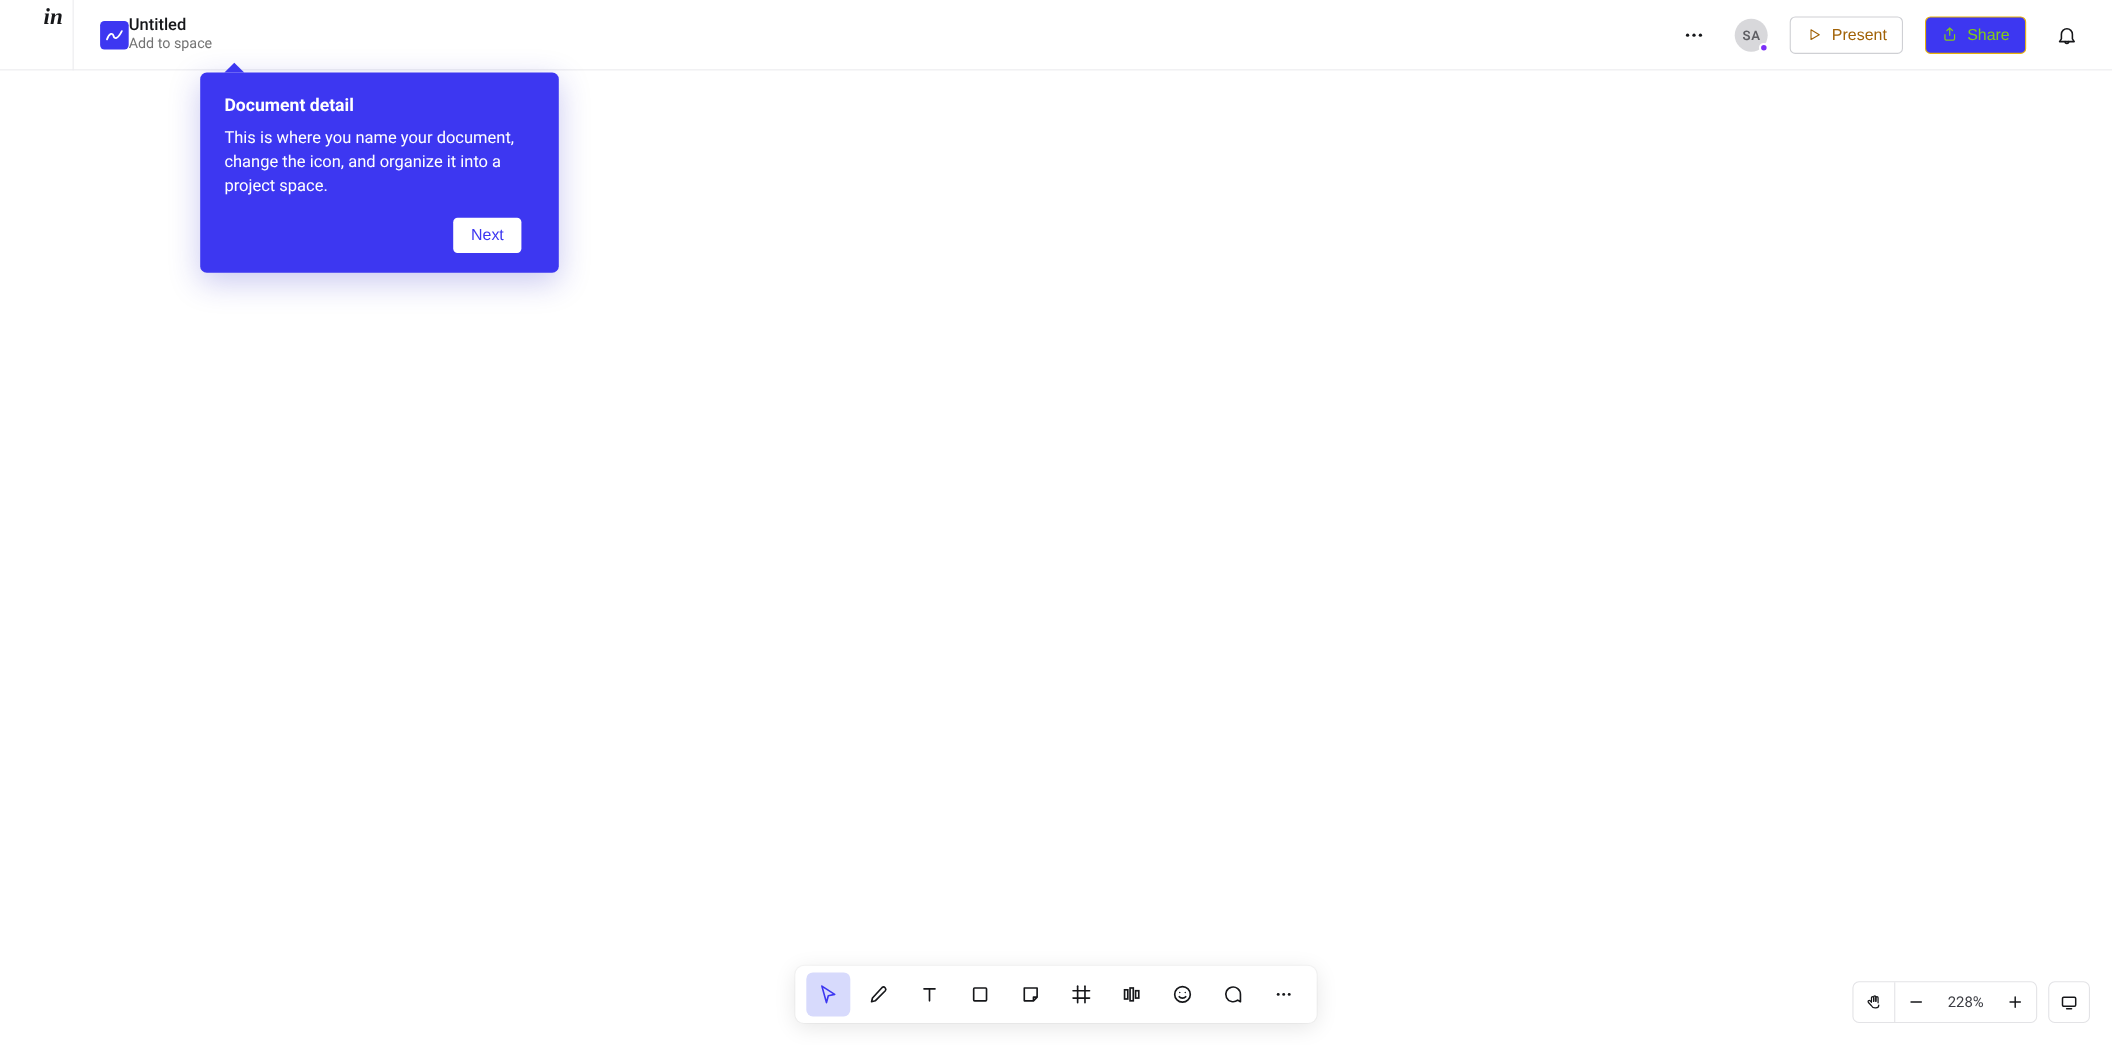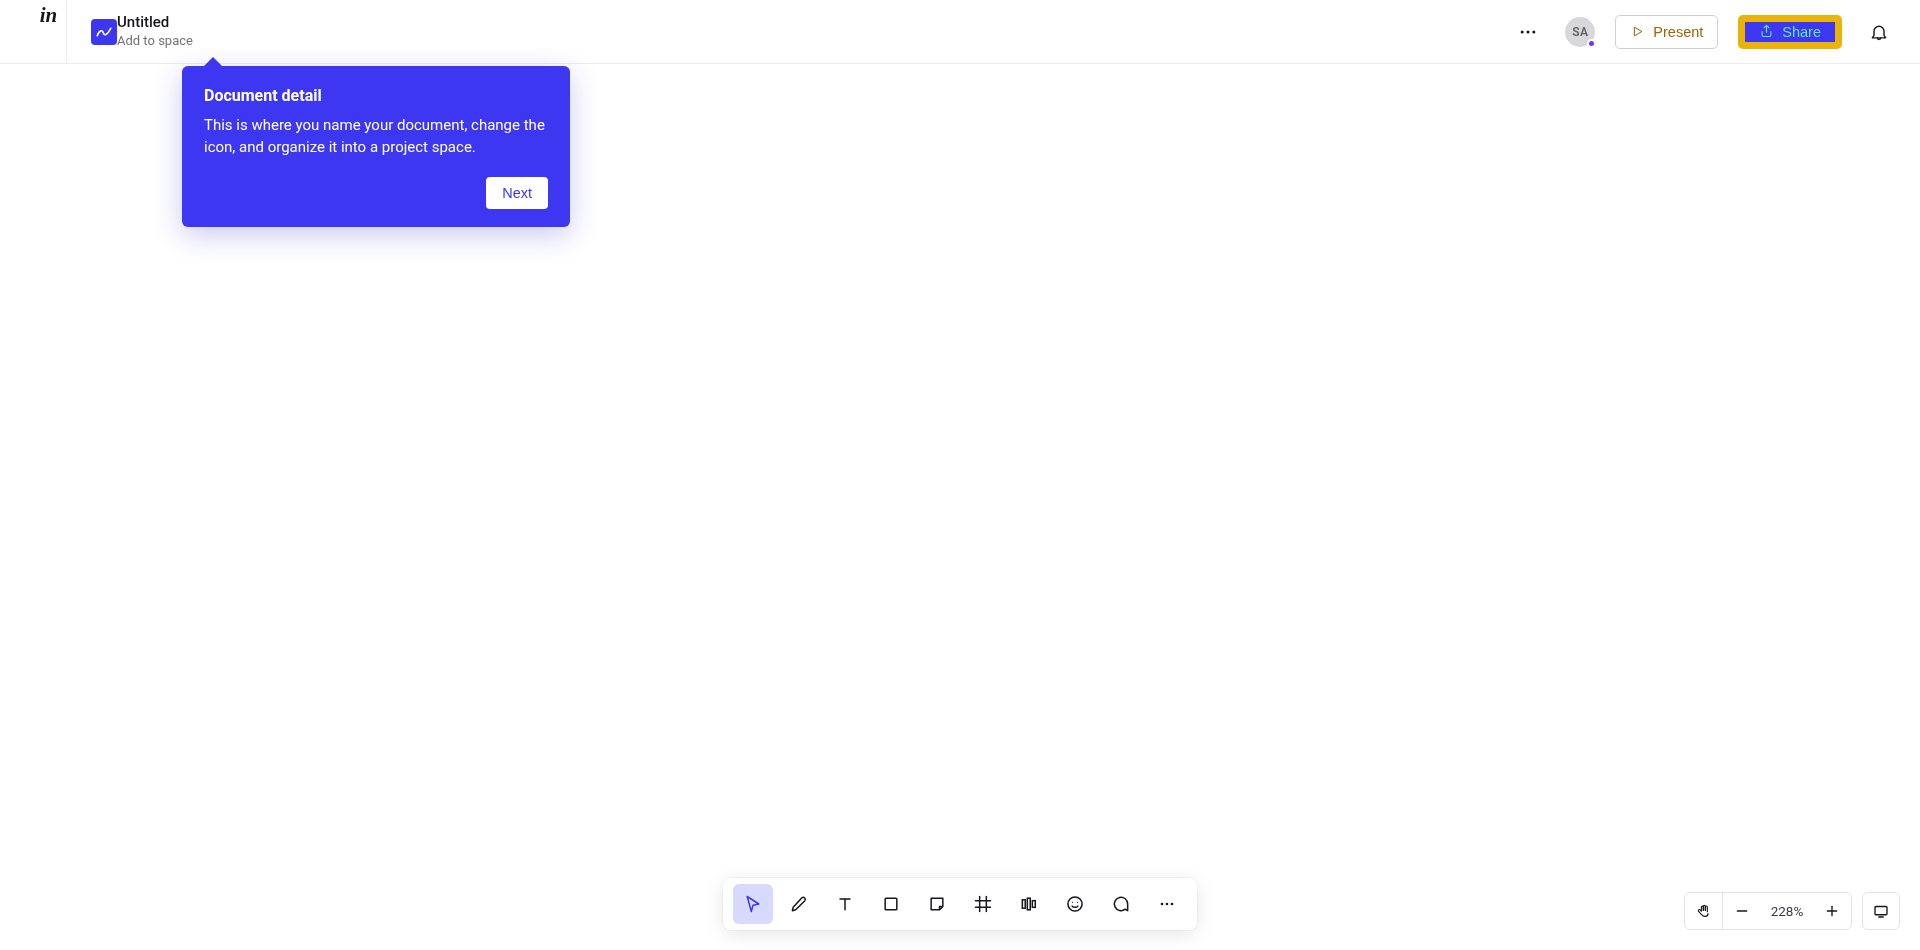--- a/index.html
+++ b/index.html
@@ -69,32 +69,32 @@
     height: 34px; padding: 0 14px; border-radius: 5px;
     font-size: 14.5px; font-weight: 500;
     display: inline-flex; align-items: center; gap: 8px;
     cursor: pointer;
   }
   .btn-outline {
     background: #fff; color: #a16207;
     border: 1px solid #cfd0d4;
   }
   .btn-primary {
-    background: #3d37f1; color: #5eead4; border: 7px solid #eab308;
+    background: #3d37f1; color: #84cc16; border: 1px solid #eab308;
   }
   .btn svg { width: 15px; height: 15px; }
 
   
   .tooltip {
     position: absolute;
     top: 66px; left: 182px;
-    width: 388px;
+    width: 326px;
     background: #3d37f1; color: #fff;
     border-radius: 6px;
-    padding: 20px 22px 18px 22px;
+    padding: 20px 34px 18px 22px;
     box-shadow: 0 8px 28px rgba(45,40,200,.25);
     z-index: 30;
   }
   .tooltip::before {
     content: "";
     position: absolute; top: -9px; left: 22px;
     border-left: 9px solid transparent;
     border-right: 9px solid transparent;
     border-bottom: 9px solid #3d37f1;
   }

